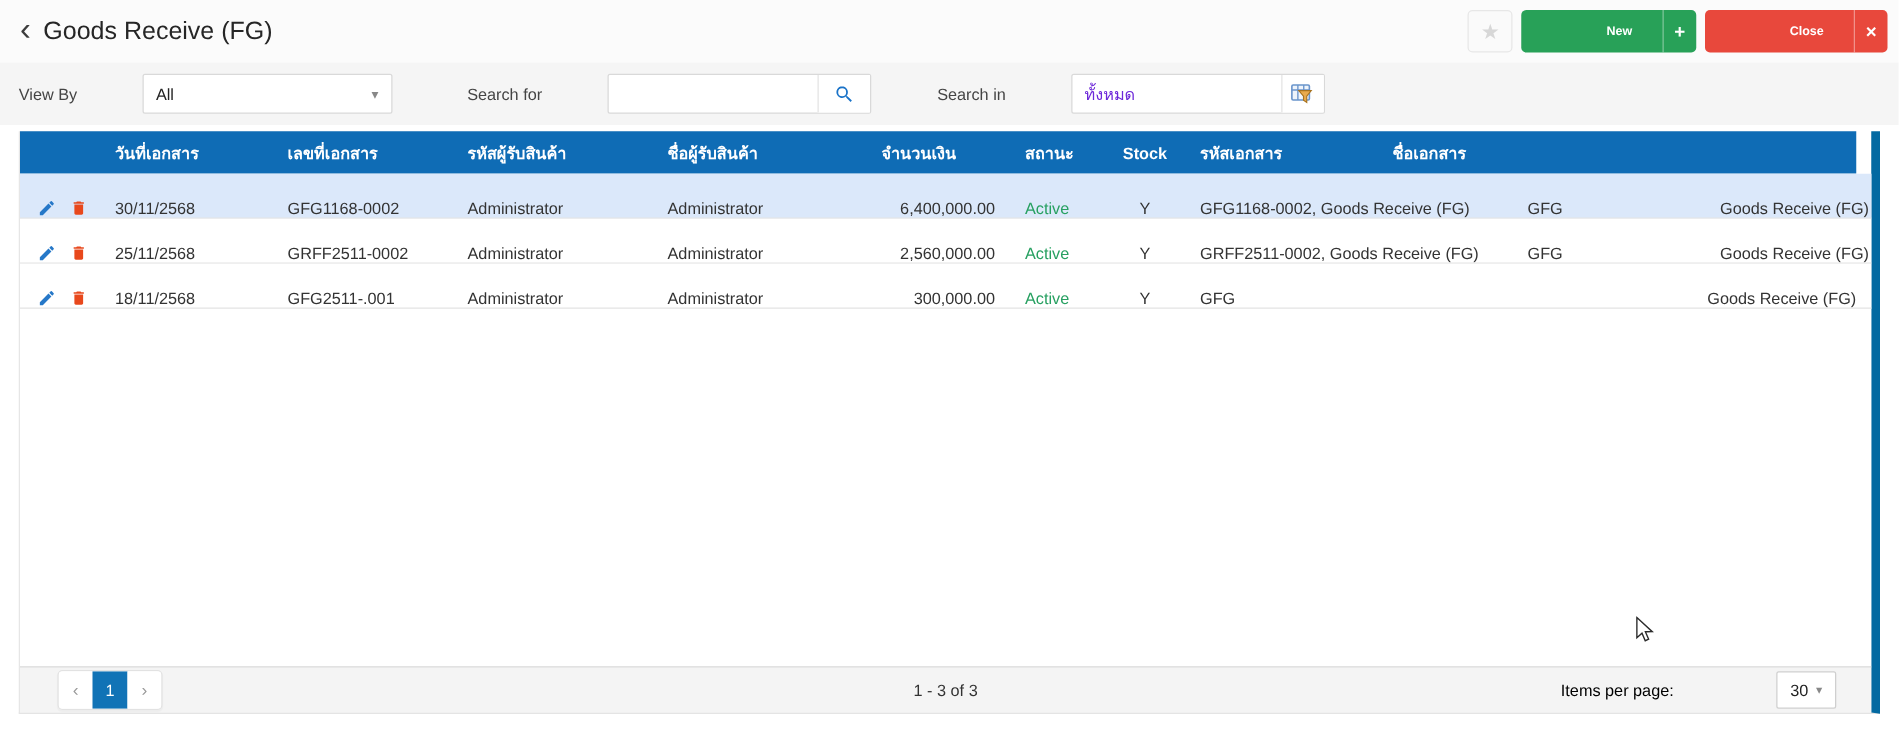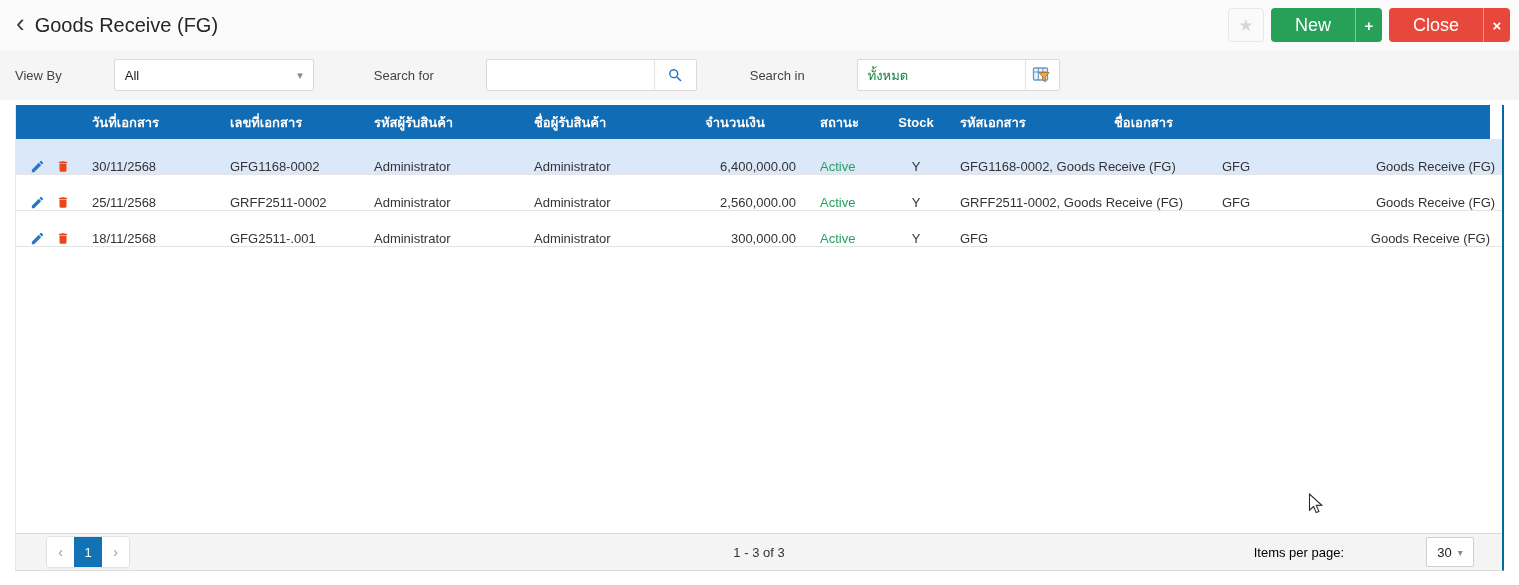--- a/index.html
+++ b/index.html
@@ -24,21 +24,21 @@
     width:36px; height:34px; background:#fafafa; border:1px solid #e7e7e7;
     border-radius:4px; color:#d7d7d7; font-size:17px; cursor:pointer;
     display:flex; align-items:center; justify-content:center; margin-right:7px;
   }
   .split-btn {
     display:flex; height:34px; border-radius:4px; overflow:hidden;
     color:#fff; font-size:13px; margin-right:7px;
   }
   .split-btn .main {
     border:none; background:transparent; color:#fff; cursor:pointer;
-    padding:0 24px; font-size:18px; font-weight:400;
+    padding:0 24px; font-size:10px; font-weight:700;margin-left:44px;
   }
   .split-btn .seg {
     border:none; border-left:1px solid rgba(255,255,255,0.4);
     background:transparent; color:#fff; cursor:pointer; width:27px;
     font-size:15px; font-weight:700;
   }
   .split-btn.green { background:#28a158; }
   .split-btn.red   { background:#e8483c; margin-right:1px; }
   
   .filterbar {
@@ -51,31 +51,31 @@
     border-radius:2px; display:flex; align-items:center; padding:4px 10px;
     color:#222; cursor:pointer; margin-right:21px;
   }
   .select .caret { margin-left:auto; color:#888; font-size:11px; }
   .inputbox {
     height:32px; background:#fff; border:1px solid #d9d9d9; border-radius:2px;
     display:flex; align-items:stretch; margin-right:14px;
   }
   .inputbox input {
     border:none; outline:none; width:167px; padding:0 10px; font-size:13px;
-    font-family:Liberation Serif, serif; color:#15803d; background:transparent;
+    font-family:Liberation Serif, serif; color:#6d28d9; background:transparent;
   }
   .iconseg {
     width:42px; border-left:1px solid #e3e3e3; display:flex;
     align-items:center; justify-content:center; cursor:pointer; background:#fff;
   }
   .iconseg.narrow { width:34px; }
   
   .grid {
     margin:5px 15px 0 15px; width:1489px;
-    border-left:1px solid #e6e6e6; border-right:2px solid #0369a1;
+    border-left:1px solid #e6e6e6; border-right:7px solid #0369a1;
     border-bottom:1px solid #dcdcdc;
   }
   .grid-header {
     display:flex; height:34px; width:calc(100% - 12px);
     background:#0f6cb5; color:#fff; font-weight:700; align-items:center;
   }
   .grid-body { height:394px; background:#fff; }
   .grid-row {
     display:flex; height:36px; align-items:flex-end; background:#fff;
     border-bottom:1px solid #e4e4e4; cursor:pointer;

